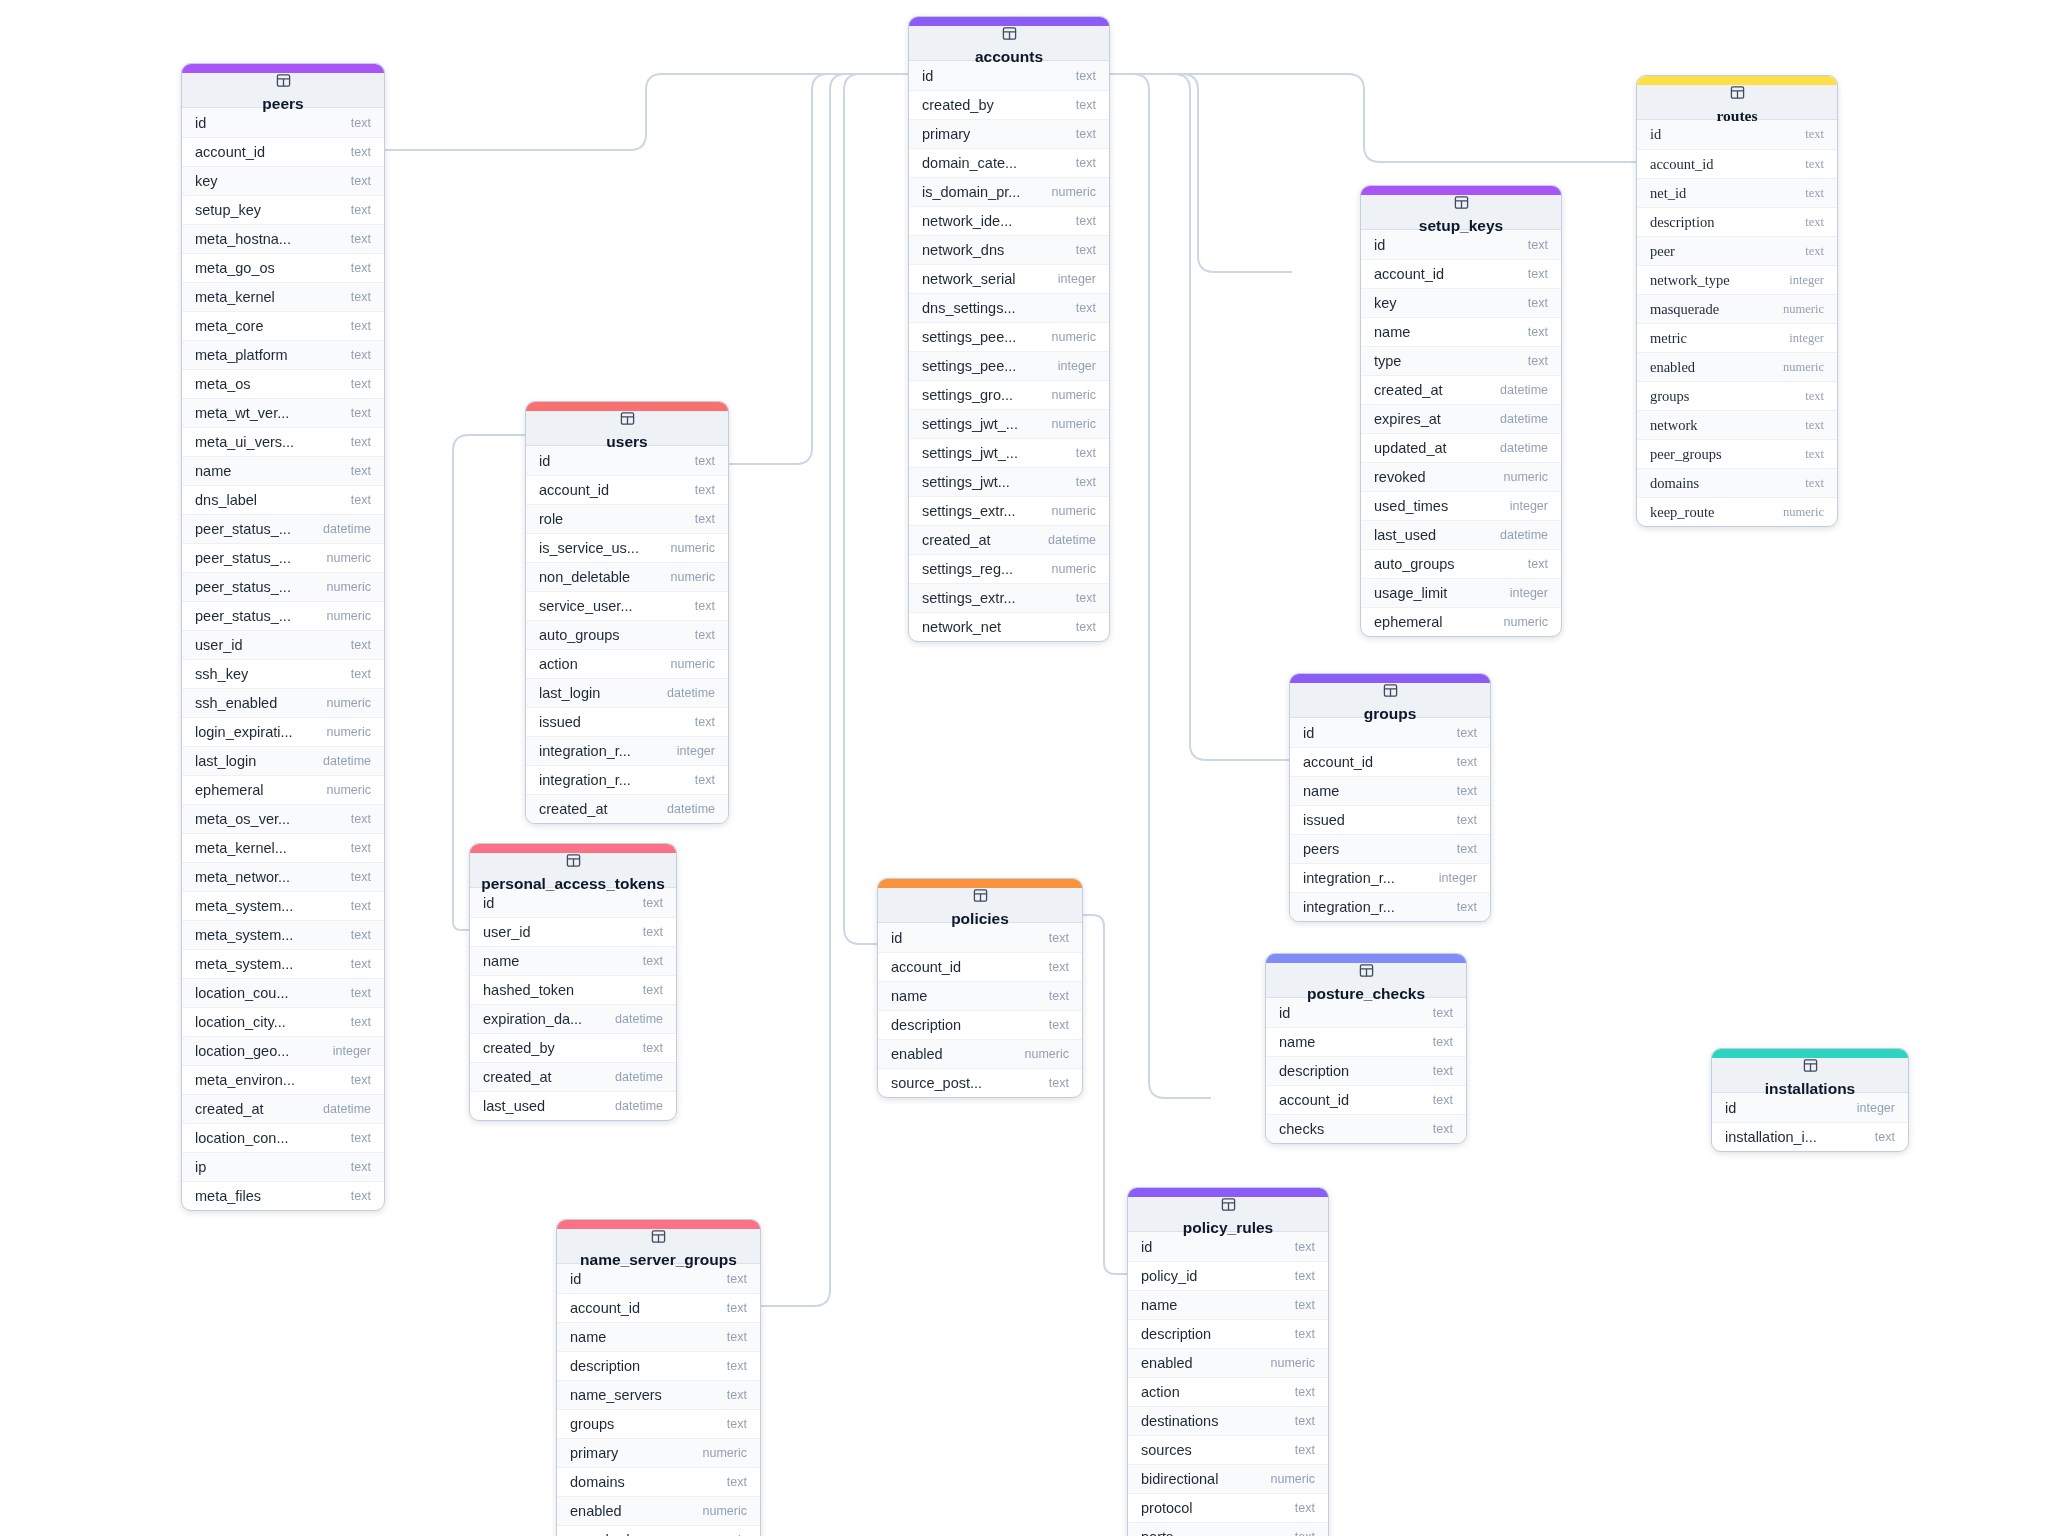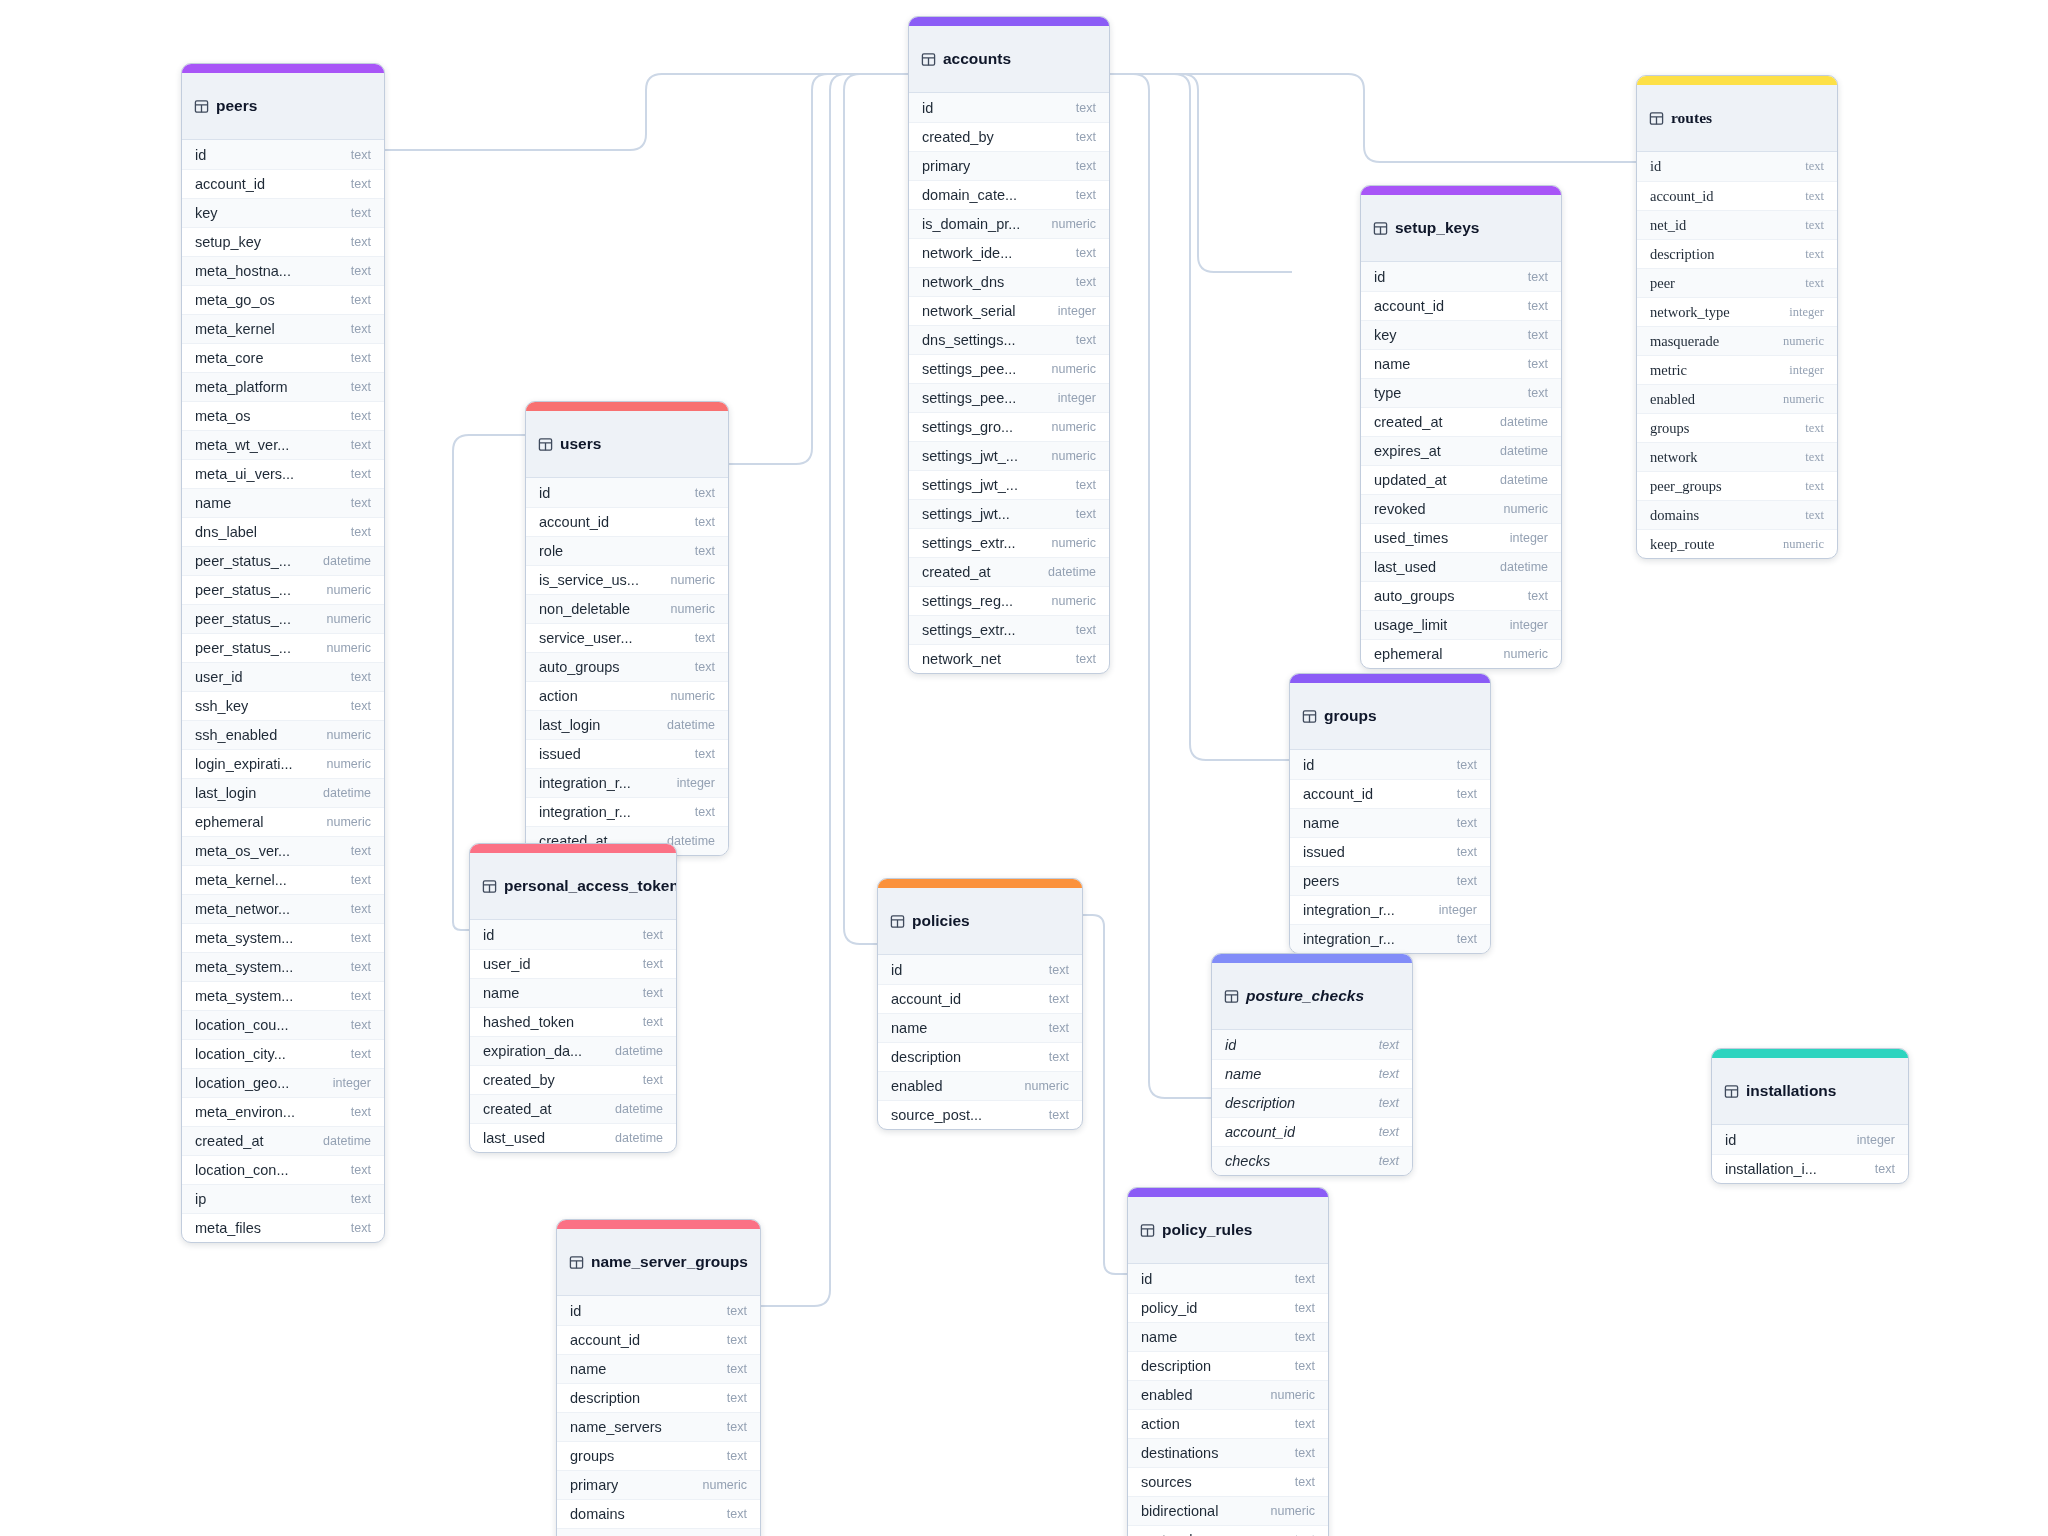--- a/index.html
+++ b/index.html
@@ -7,23 +7,23 @@
     position:relative;width:2048px;height:1536px;background:#ffffff;
     overflow:hidden;font-family:"Liberation Sans",sans-serif;
   }
   #connector-layer{position:absolute;left:0;top:0;width:2048px;height:1536px;}
   .table-card{
     position:absolute;background:#ffffff;border:1px solid #c2cddd;border-radius:10px;
     overflow:hidden;box-shadow:0 2px 6px rgba(30,41,59,.14);
   }
   .color-bar{height:9px;}
   .table-header{
-    height:34px;display:flex;align-items:center;gap:7px;padding:16px 12px;
+    height:34px;display:flex;align-items:center;gap:7px;padding:0 12px;
     background:#eef2f7;border-bottom:1px solid #d9e1ec;
-    font-weight:bold;font-size:15.5px;color:#0f172a;white-space:nowrap;
+    font-weight:bold;font-size:15.5px;color:#0f172a;white-space:nowrap;flex-direction:column;
   }
   .table-icon{display:inline-flex;flex:0 0 auto;}
   .rows{display:block;text-align:center;}
   .field-row{
     height:29px;display:flex;align-items:center;justify-content:space-between;
     padding:0 13px;box-sizing:border-box;white-space:nowrap;
   }
   .field-row:nth-child(odd){background:#f8fafc;}
   .field-row + .field-row{border-top:1px solid #edf1f6;}
   .field-name{font-size:14.5px;color:#1e2936;overflow:hidden;text-overflow:ellipsis;}
@@ -615,21 +615,21 @@
           <div class="field-row">
     <span class="field-name">integration_r...</span>
     <span class="field-type">integer</span>
   </div>
           <div class="field-row">
     <span class="field-name">integration_r...</span>
     <span class="field-type">text</span>
   </div>
         </div>
   </div>
-      <div class="table-card" style="left: 1211px; top: 953px; width: 200px; font-style: italic;">
+      <div class="table-card" style="left: 1265px; top: 953px; width: 200px;">
     <div class="color-bar" style="background: rgb(129, 140, 248);"></div>
     <div class="table-header">
       <span class="table-icon">
         <svg width="15" height="15" viewBox="0 0 16 16">
           <rect x="1.5" y="2" width="13" height="12" rx="1.5" fill="none" stroke="#3f4a5c" stroke-width="1.4"></rect>
           <path d="M1.5 6.2 H14.5 M8 6.2 V14" fill="none" stroke="#3f4a5c" stroke-width="1.4"></path>
         </svg>
       </span>
       <span class="table-name">posture_checks</span>
     </div>

